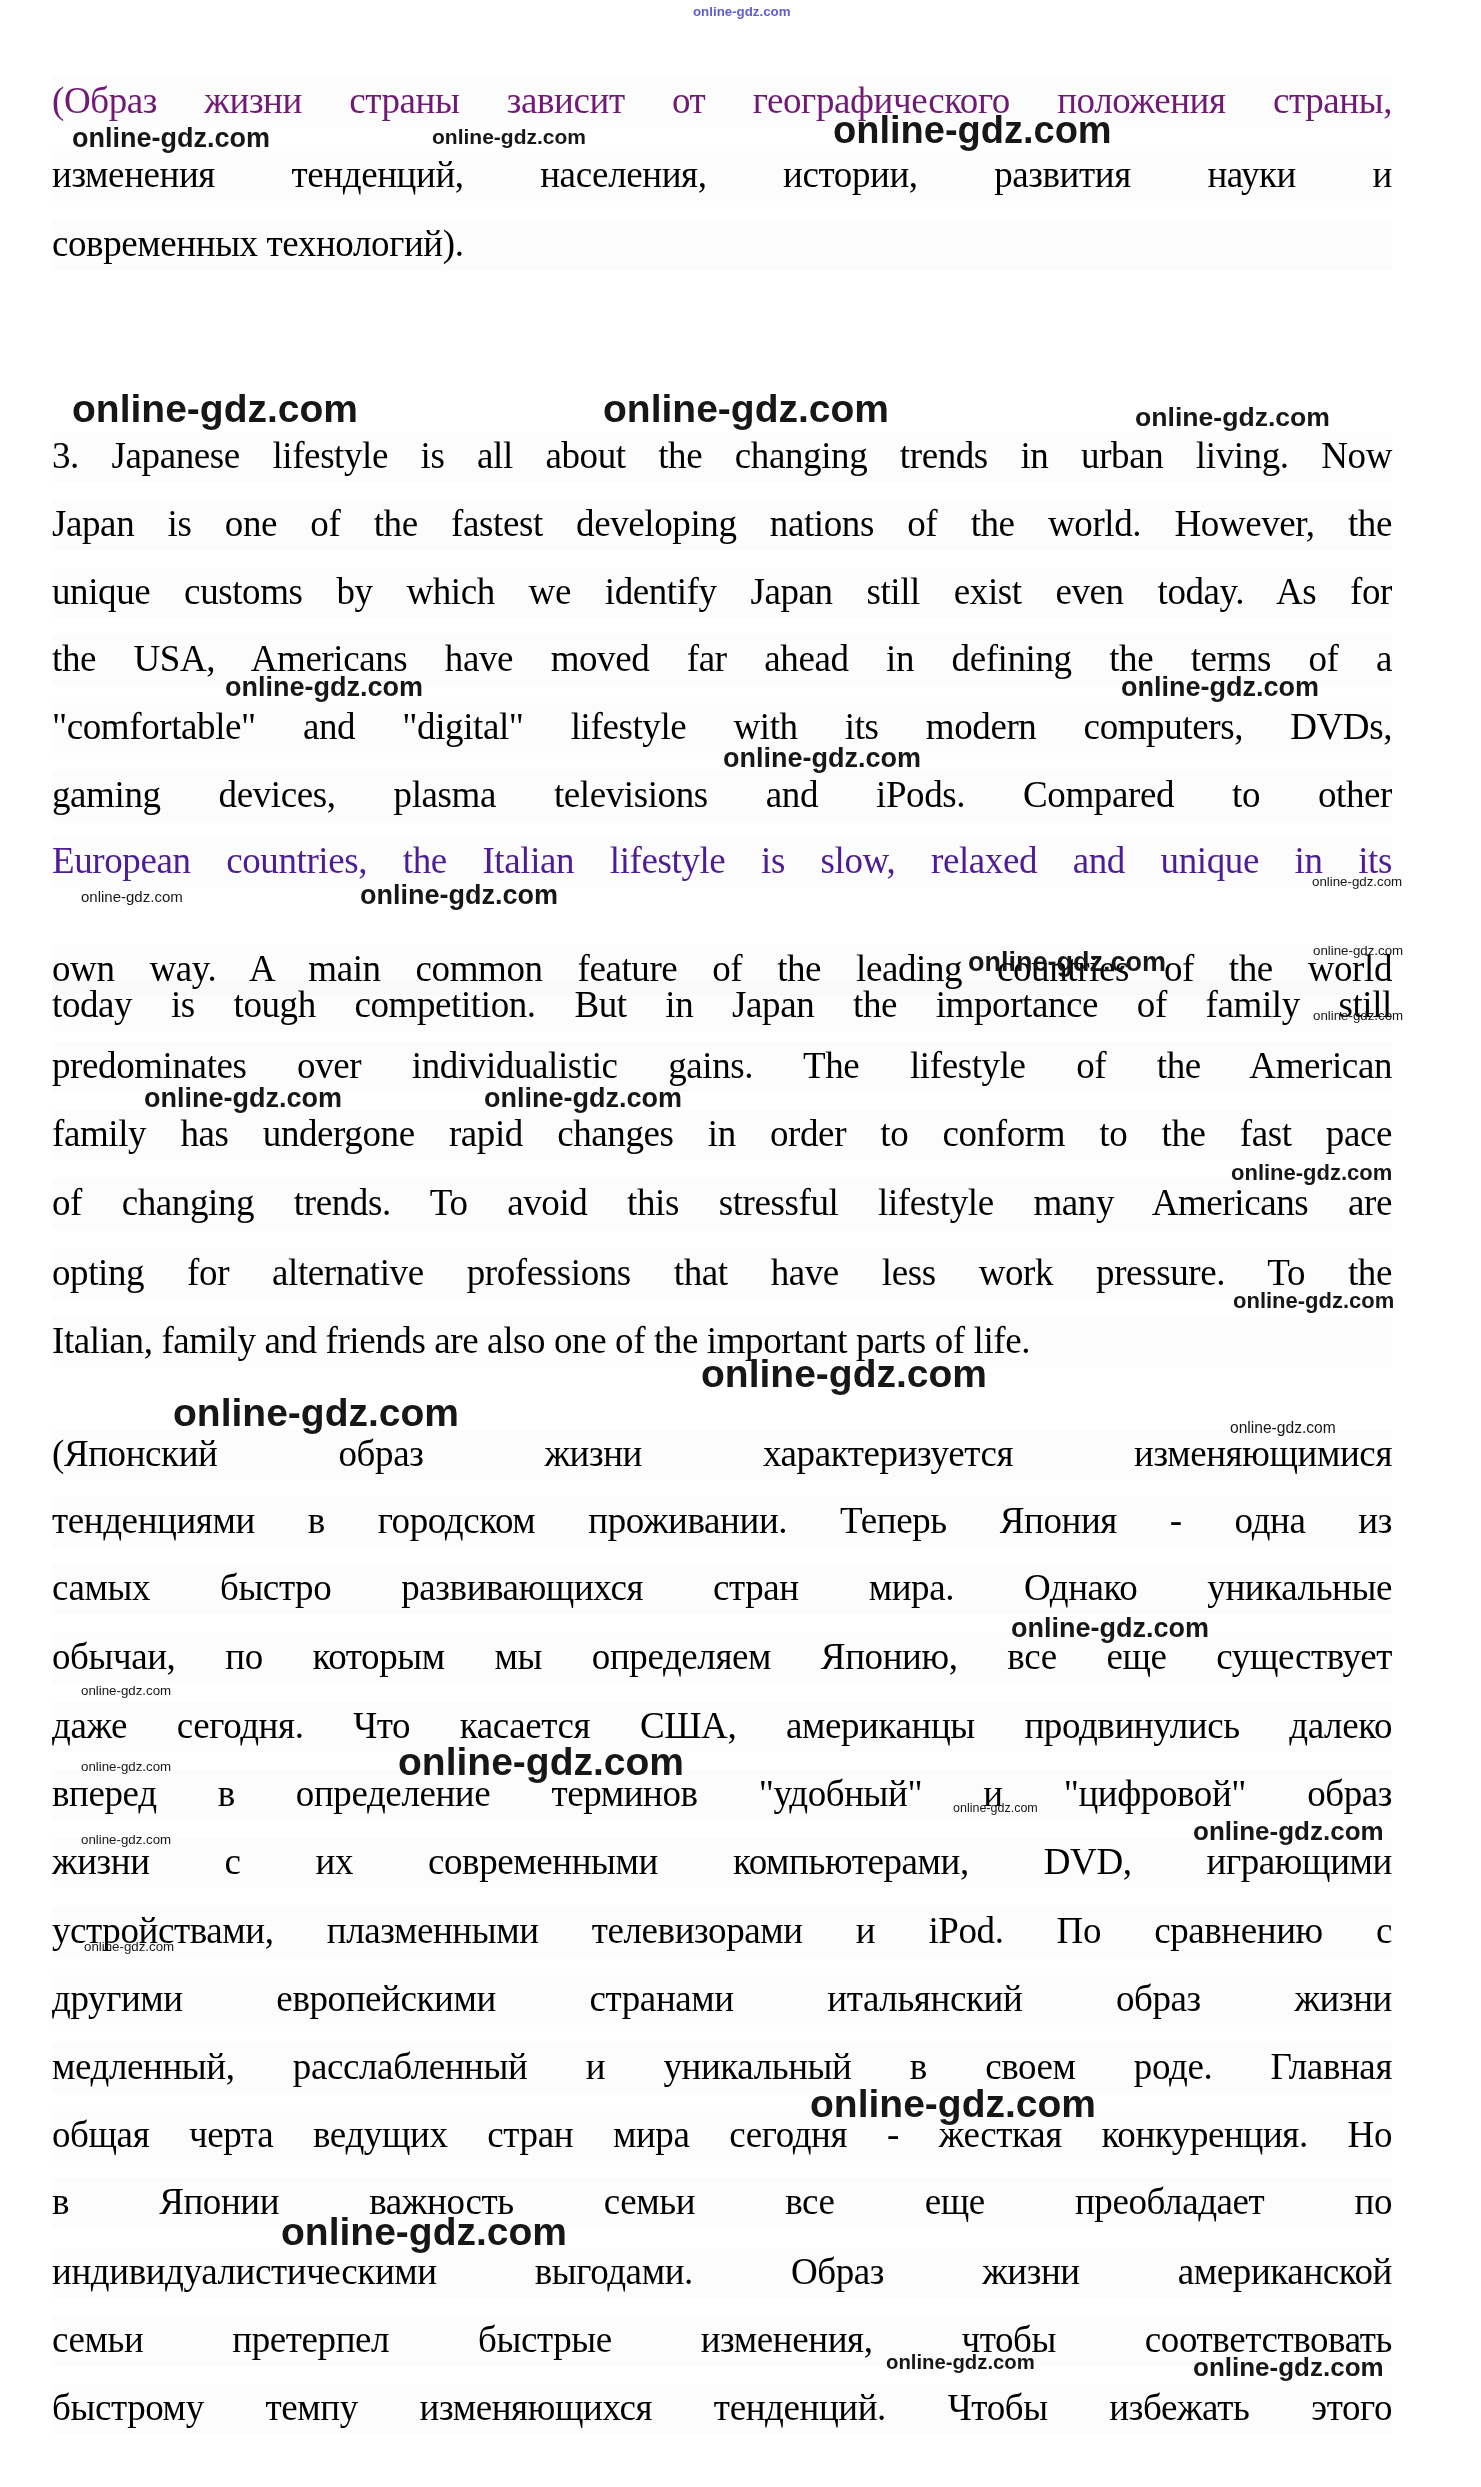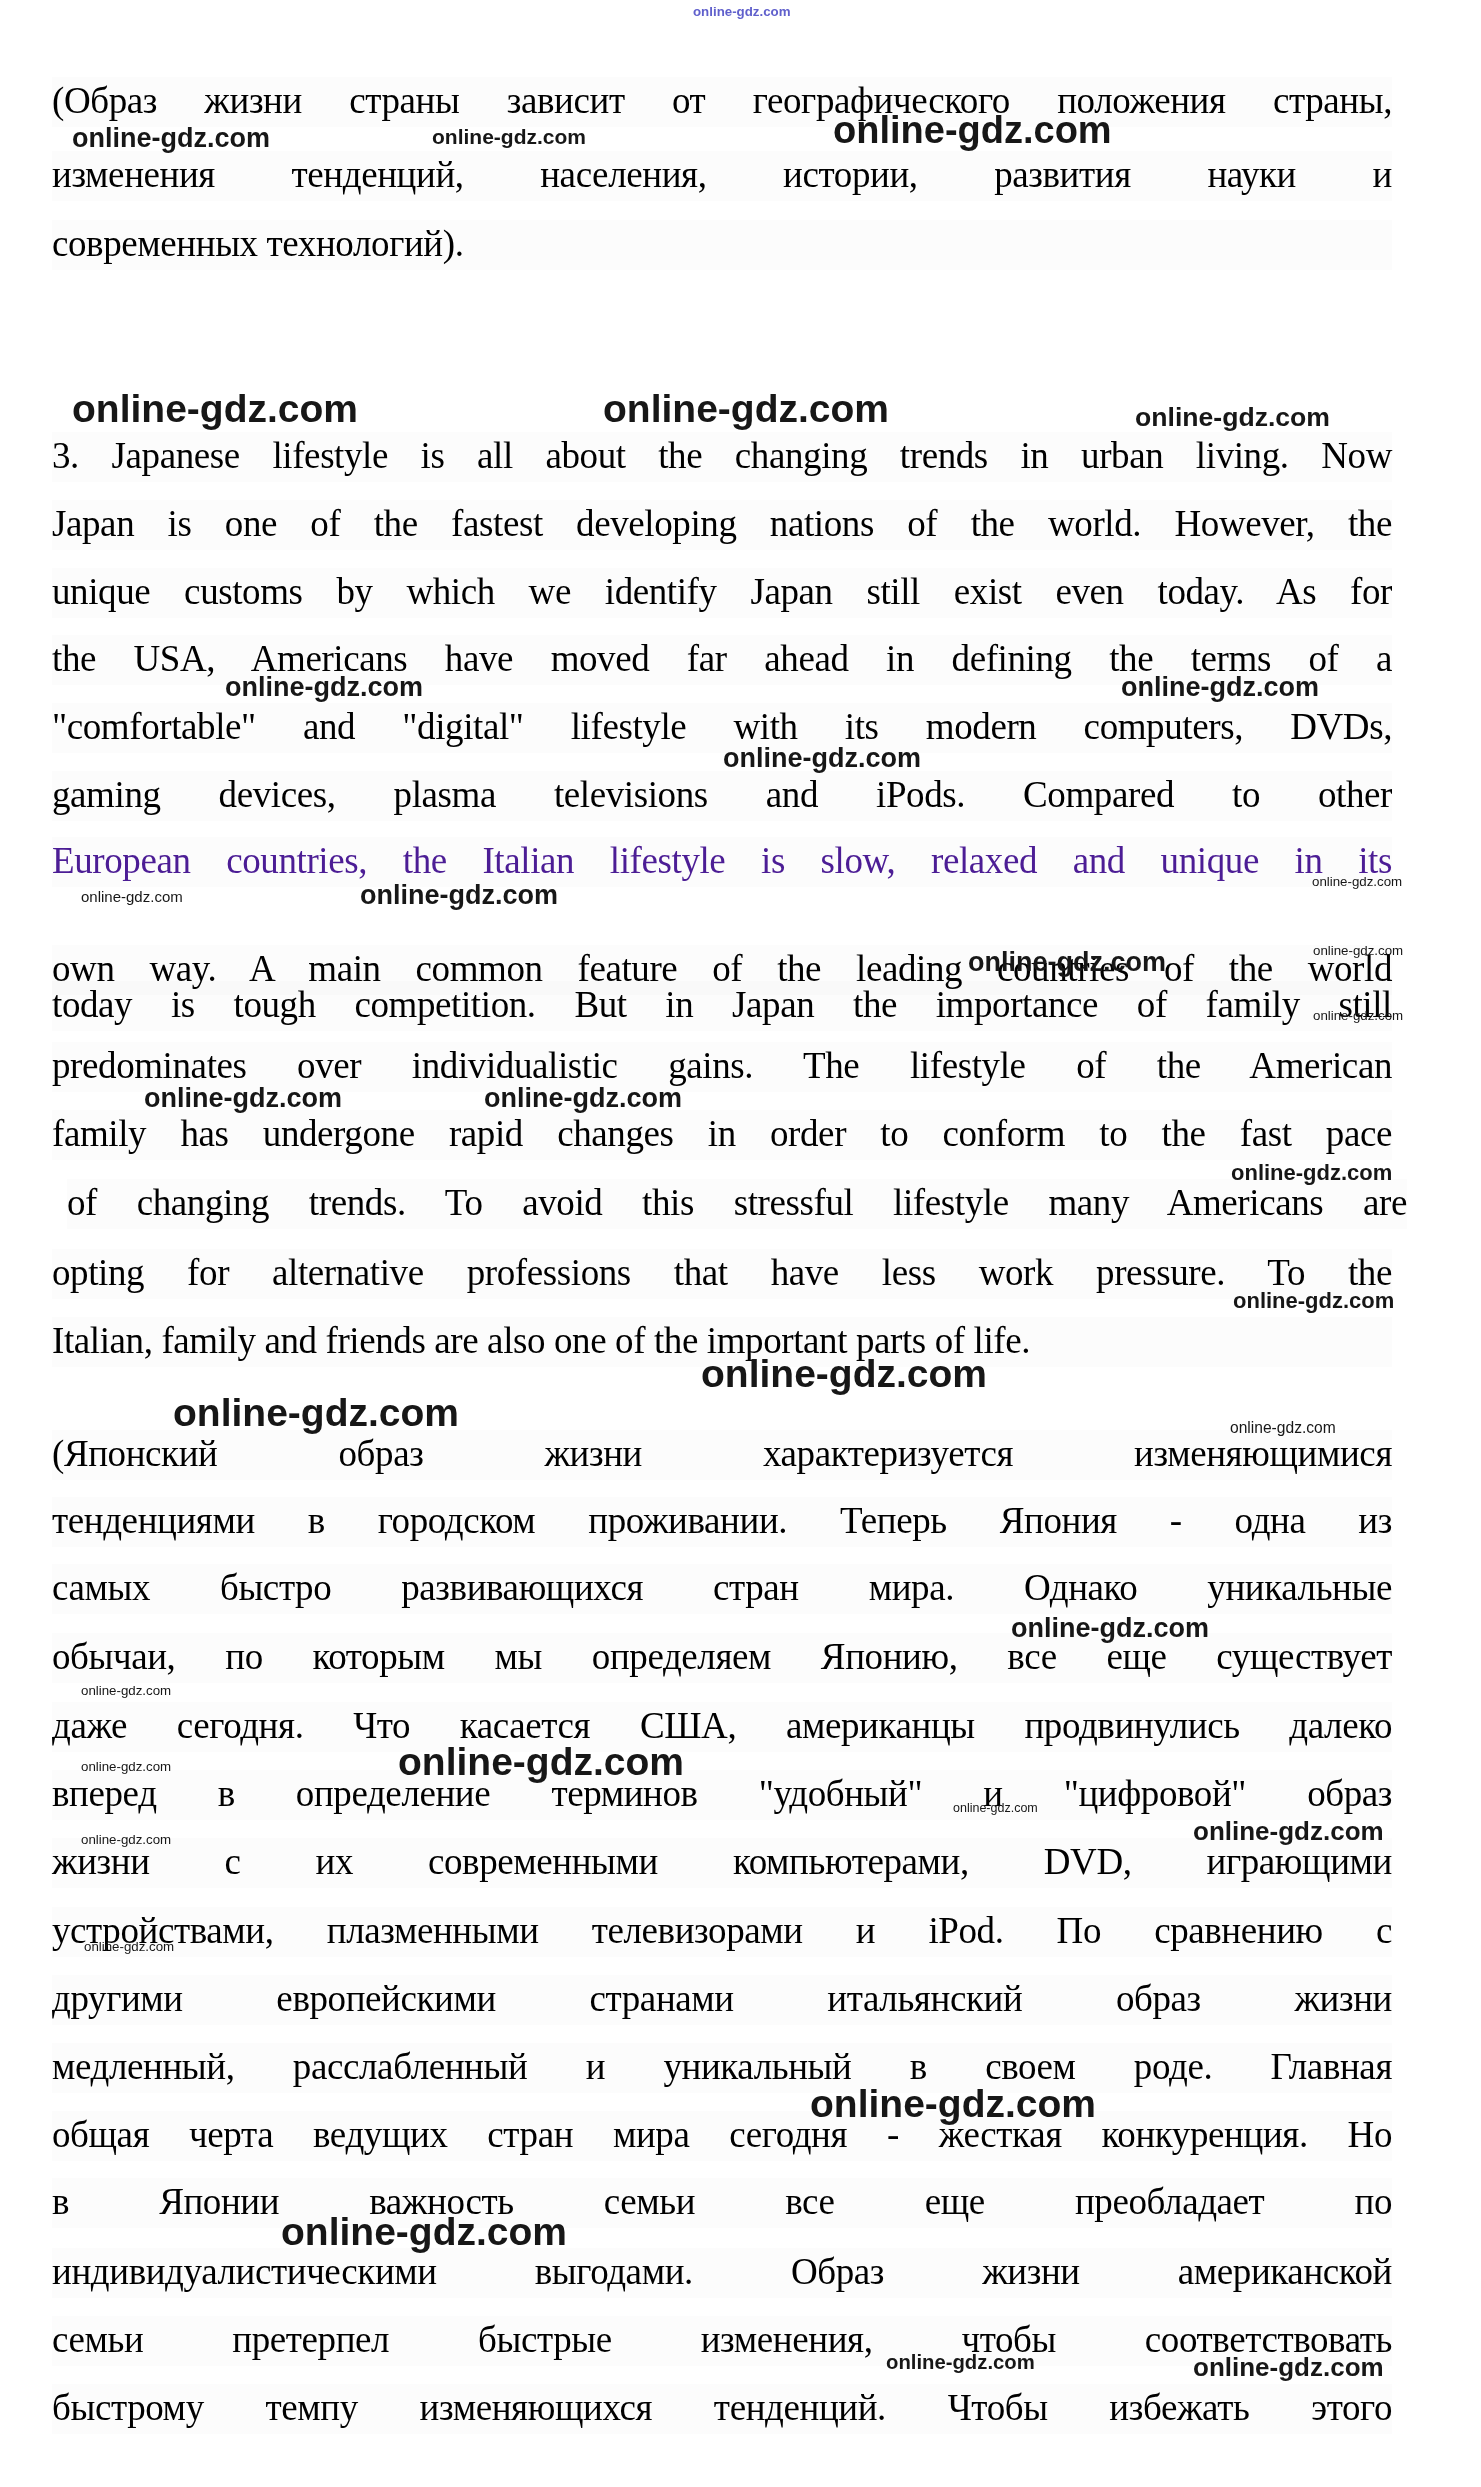--- a/index.html
+++ b/index.html
@@ -50,37 +50,37 @@
   }
   .watermark.bold {
     font-weight: bold;
   }
 </style>
 </head>
 <body>
 
 <div class="page">
   <div class="paragraph-layer">
-      <div class="text-line justify" style="top: 77px; color: #000000;">(Образ жизни страны зависит от географического положения страны,</div>
+      <div class="text-line justify" style="top: 77px; color: #701a75;">(Образ жизни страны зависит от географического положения страны,</div>
       <div class="text-line justify" style="top: 151px; color: rgb(0, 0, 0);">изменения тенденций, населения, истории, развития науки и</div>
       <div class="text-line" style="top: 220px; color: rgb(0, 0, 0);">современных технологий).</div>
     </div>
   <div class="paragraph-layer">
       <div class="text-line justify" style="top: 432px; color: rgb(0, 0, 0);">3. Japanese lifestyle is all about the changing trends in urban living. Now</div>
       <div class="text-line justify" style="top: 500px; color: rgb(0, 0, 0);">Japan is one of the fastest developing nations of the world. However, the</div>
       <div class="text-line justify" style="top: 568px; color: rgb(0, 0, 0);">unique customs by which we identify Japan still exist even today. As for</div>
       <div class="text-line justify" style="top: 635px; color: rgb(0, 0, 0);">the USA, Americans have moved far ahead in defining the terms of a</div>
       <div class="text-line justify" style="top: 703px; color: rgb(0, 0, 0);">"comfortable" and "digital" lifestyle with its modern computers, DVDs,</div>
       <div class="text-line justify" style="top: 771px; color: rgb(0, 0, 0);">gaming devices, plasma televisions and iPods. Compared to other</div>
       <div class="text-line justify" style="top: 837px; color: #4c1d95;">European countries, the Italian lifestyle is slow, relaxed and unique in its</div>
       <div class="text-line justify" style="top: 905px; color: rgb(0, 0, 0); margin-top: 40px;">own way. A main common feature of the leading countries of the world</div>
       <div class="text-line justify" style="top: 973px; color: rgb(0, 0, 0); margin-top: 8px;">today is tough competition. But in Japan the importance of family still</div>
       <div class="text-line justify" style="top: 1042px; color: rgb(0, 0, 0);">predominates over individualistic gains. The lifestyle of the American</div>
       <div class="text-line justify" style="top: 1110px; color: rgb(0, 0, 0);">family has undergone rapid changes in order to conform to the fast pace</div>
-      <div class="text-line justify" style="top: 1179px; color: rgb(0, 0, 0); margin-left: 15px;">of changing trends. To avoid this stressful lifestyle many Americans are</div>
+      <div class="text-line justify" style="top: 1179px; color: rgb(0, 0, 0);">of changing trends. To avoid this stressful lifestyle many Americans are</div>
       <div class="text-line justify" style="top: 1249px; color: rgb(0, 0, 0);">opting for alternative professions that have less work pressure. To the</div>
       <div class="text-line" style="top: 1317px; color: rgb(0, 0, 0);">Italian, family and friends are also one of the important parts of life.</div>
     </div>
   <div class="paragraph-layer">
       <div class="text-line justify" style="top: 1430px; color: rgb(0, 0, 0);">(Японский образ жизни характеризуется изменяющимися</div>
       <div class="text-line justify" style="top: 1497px; color: rgb(0, 0, 0);">тенденциями в городском проживании. Теперь Япония - одна из</div>
       <div class="text-line justify" style="top: 1564px; color: rgb(0, 0, 0);">самых быстро развивающихся стран мира. Однако уникальные</div>
       <div class="text-line justify" style="top: 1633px; color: rgb(0, 0, 0);">обычаи, по которым мы определяем Японию, все еще существует</div>
       <div class="text-line justify" style="top: 1702px; color: rgb(0, 0, 0);">даже сегодня. Что касается США, американцы продвинулись далеко</div>
       <div class="text-line justify" style="top: 1770px; color: rgb(0, 0, 0);">вперед в определение терминов "удобный" и "цифровой" образ</div>

